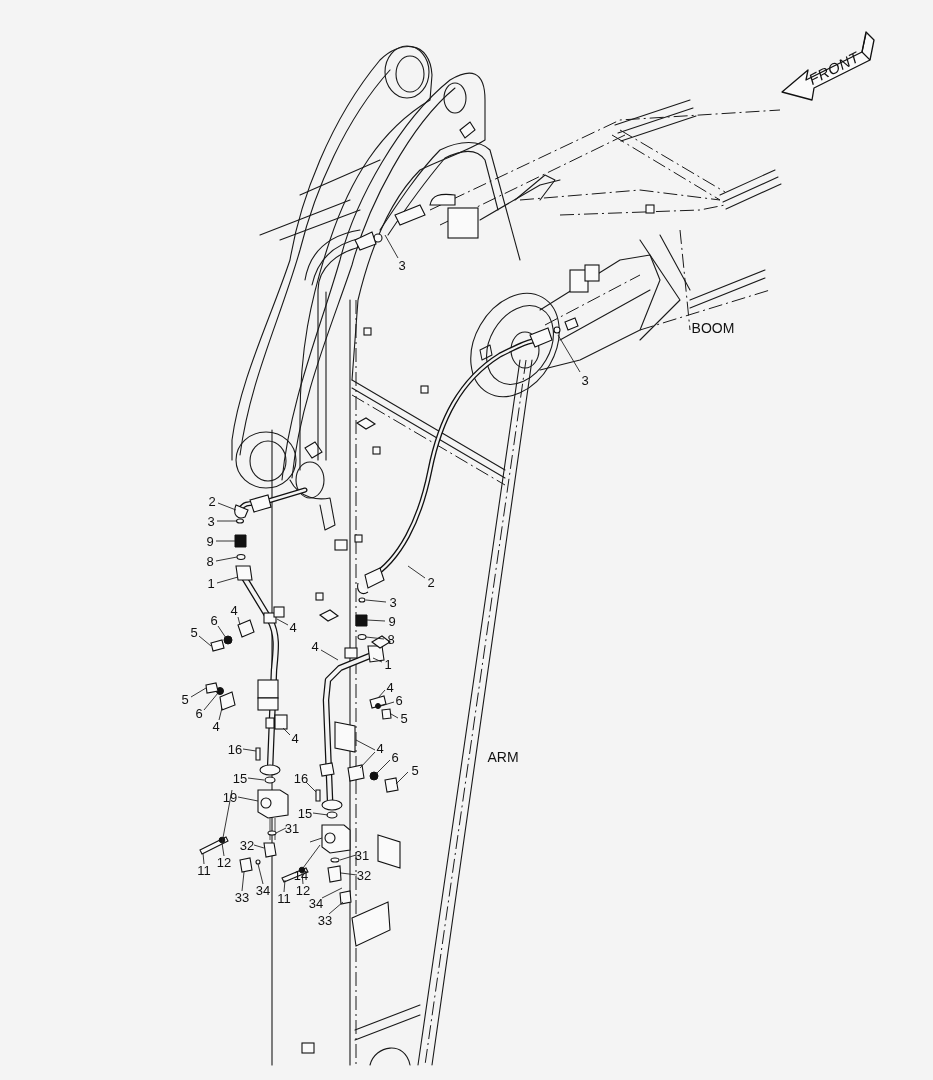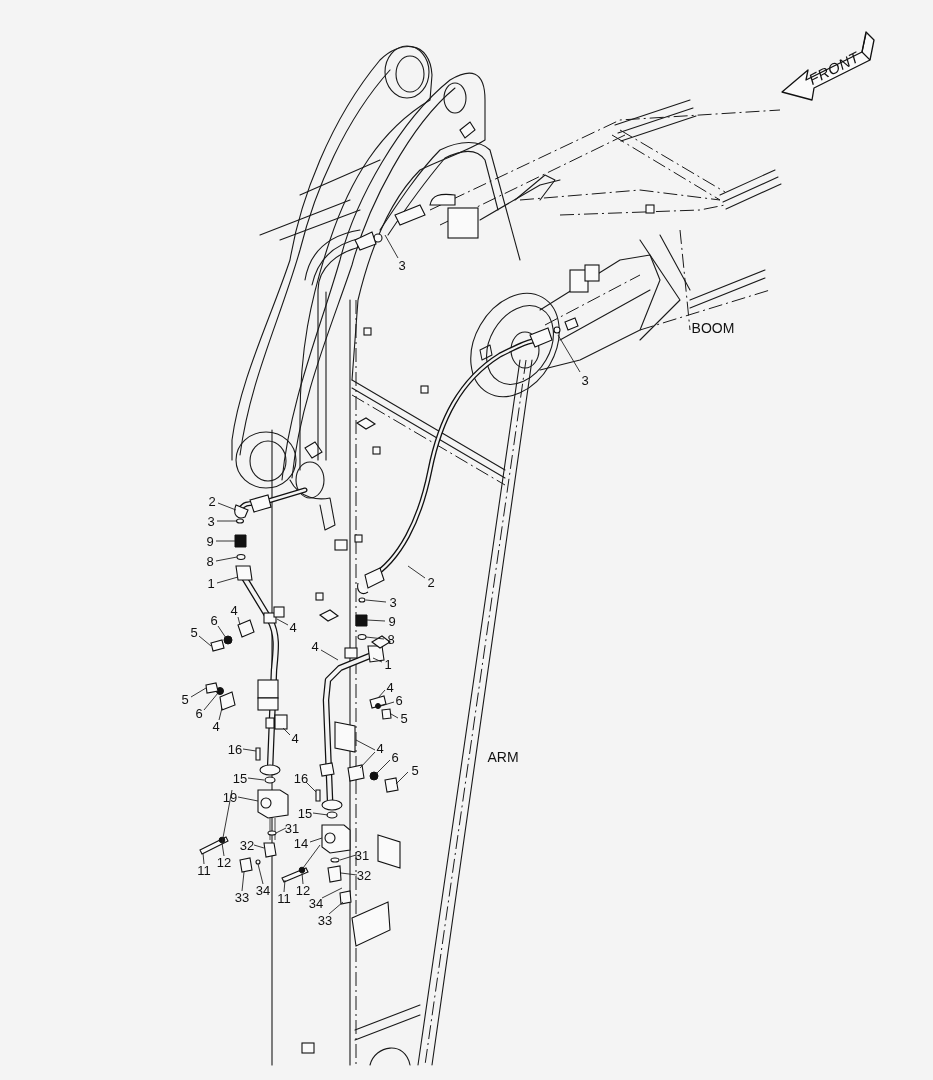--- a/index.html
+++ b/index.html
@@ -321,20 +321,20 @@
     <div class="callout" style="left: 315px; top: 646px;">4</div>
     <div class="callout" style="left: 388px; top: 664px;">1</div>
     <div class="callout" style="left: 390px; top: 687px;">4</div>
     <div class="callout" style="left: 399px; top: 700px;">6</div>
     <div class="callout" style="left: 404px; top: 718px;">5</div>
     <div class="callout" style="left: 380px; top: 748px;">4</div>
     <div class="callout" style="left: 395px; top: 757px;">6</div>
     <div class="callout" style="left: 415px; top: 770px;">5</div>
     <div class="callout" style="left: 301px; top: 778px;">16</div>
     <div class="callout" style="left: 305px; top: 813px;">15</div>
-    <div class="callout" style="left: 301px; top: 843px;">14</div>
+    <div class="callout" style="left: 301px; top: 875px;">14</div>
     <div class="callout" style="left: 362px; top: 855px;">31</div>
     <div class="callout" style="left: 364px; top: 875px;">32</div>
     <div class="callout" style="left: 303px; top: 890px;">12</div>
     <div class="callout" style="left: 284px; top: 898px;">11</div>
     <div class="callout" style="left: 316px; top: 903px;">34</div>
     <div class="callout" style="left: 325px; top: 920px;">33</div>
   </div>
 
 </body></html>

